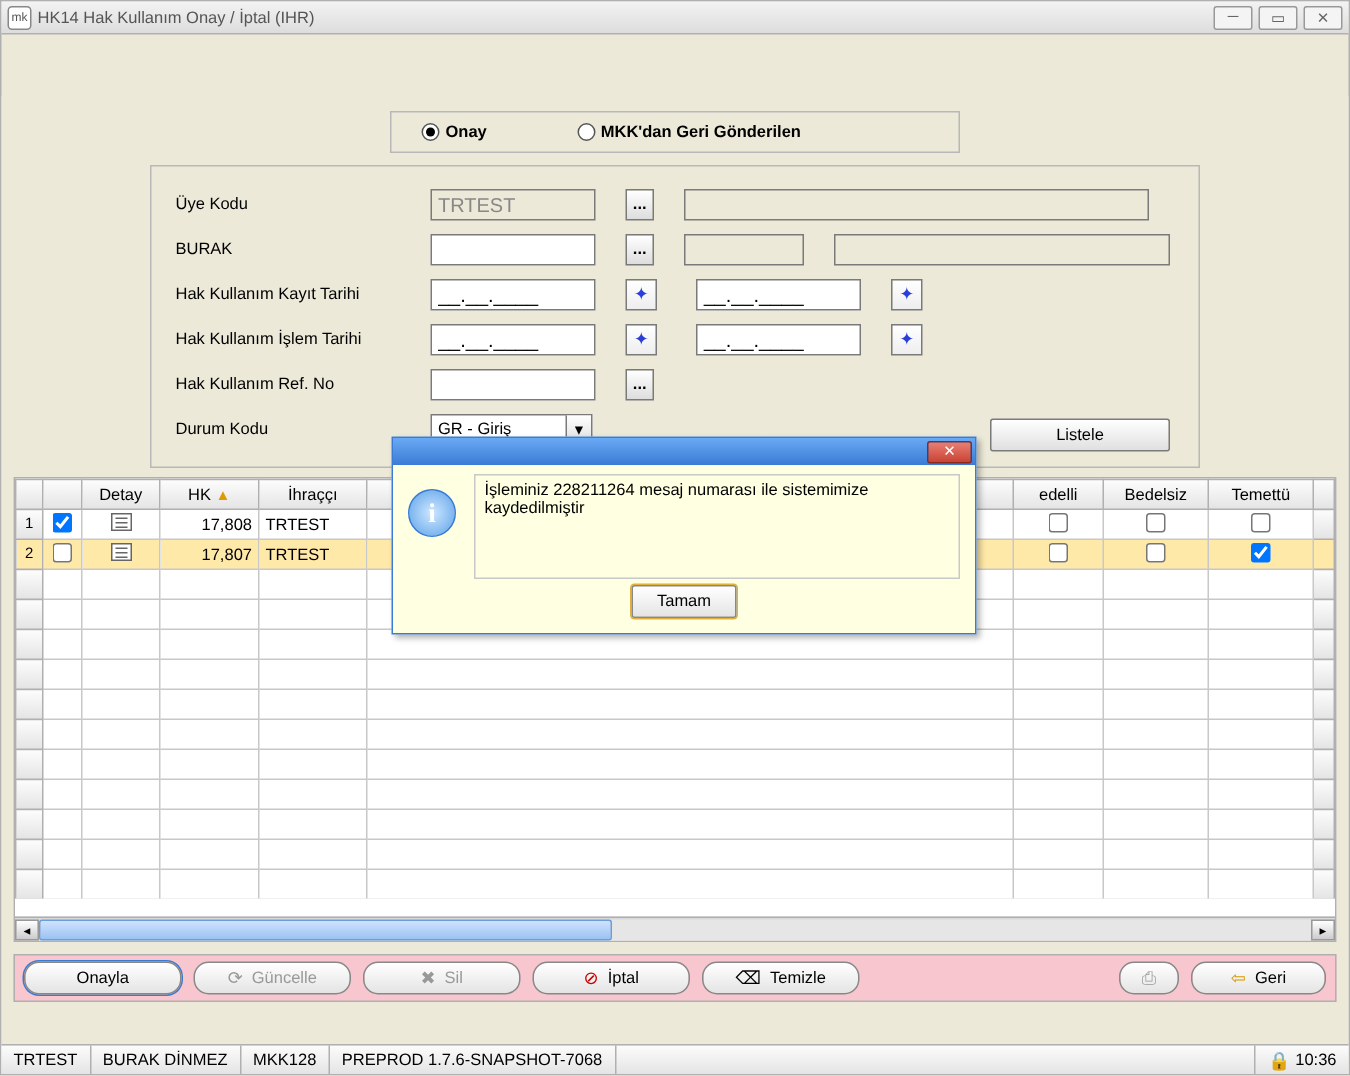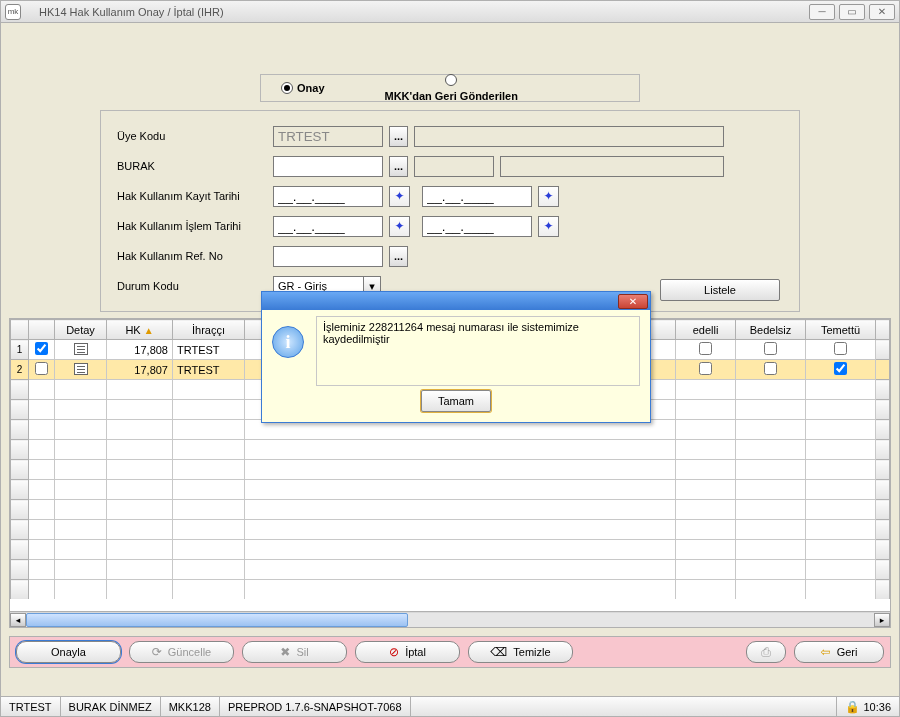--- a/index.html
+++ b/index.html
@@ -17,21 +17,21 @@
     border:1px solid #b0b0b0;
     position:relative;
   }
   .titlebar {
     height:22px;
     background:linear-gradient(#f3f3f3,#ddd);
     border-bottom:1px solid #b0b0b0;
     display:flex; align-items:center;
     padding:0 4px; color:#555;
   }
-  .titlebar .ico { width:16px;height:16px;background:#fff;border:1px solid #888;border-radius:3px;font-size:8px;display:flex;align-items:center;justify-content:center;margin-right:18px;}
+  .titlebar .ico { width:16px;height:16px;background:#fff;border:1px solid #888;border-radius:3px;font-size:8px;display:flex;align-items:center;justify-content:center;margin-right:4px;}
   .titlebar .title { flex:1; }
   .titlebar .winbtns { display:flex; gap:4px; }
   .winbtn { width:26px;height:16px;border:1px solid #999;background:#f4f4f4;border-radius:2px;display:flex;align-items:center;justify-content:center;font-size:10px;color:#666;cursor:pointer;}
   .client {
     position:absolute; top:22px; left:0; right:0; bottom:0;
     padding:10px 8px 4px 8px;
     background:#ECE9D8;
     margin-top:41px;
   }
   
@@ -45,21 +45,21 @@
   .radio .dot { width:12px;height:12px;border:1px solid #555;border-radius:50%;display:flex;align-items:center;justify-content:center;background:#fff;}
   .radio .dot .inner { width:6px;height:6px;border-radius:50%;background:#000;}
   
   .form-panel {
     width:700px; margin:0 auto;
     border:1px solid #b8b8b8;
     background:#ECE9D8;
     padding:10px 16px;
     position:relative;
   }
-  .form-row { display:flex; align-items:center; height:30px; gap:6px;}
+  .form-row { display:flex; align-items:center; height:30px; gap:20px;}
   .form-row .lbl { width:150px; }
   .txt { height:21px; border:1px solid #7a7a7a; background:#fff; padding:0 4px; }
   .txt.ro { background:#ECE9D8; color:#888;}
   .ellips-btn {
     width:19px;height:21px;border:1px solid #7a7a7a;background:linear-gradient(#fff,#ddd);
     display:flex;align-items:center;justify-content:center;font-weight:bold;cursor:pointer;font-size:11px;
   }
   .cal-btn {
     width:21px;height:21px;border:1px solid #7a7a7a;background:linear-gradient(#fff,#eee);
     display:flex;align-items:center;justify-content:center;color:#2a3ed8;font-size:12px;cursor:pointer;
@@ -191,21 +191,21 @@
 
   <div class="client">
 
     <div class="toggle-panel">
       <div class="radio" style="margin-left:20px;">
         <span class="dot">
             <span class="inner"></span>
           </span>
         <b>Onay</b>
       </div>
-      <div class="radio" style="margin-left:60px;flex-direction:column;">
+      <div class="radio" style="margin-left:60px;">
         <span class="dot"></span>
         <b>MKK'dan Geri Gönderilen</b>
       </div>
     </div>
 
     <div class="form-panel">
 
       <div class="form-row">
         <span class="lbl">Üye Kodu</span>
         <input class="txt ro" style="width: 110px;" value="TRTEST">

